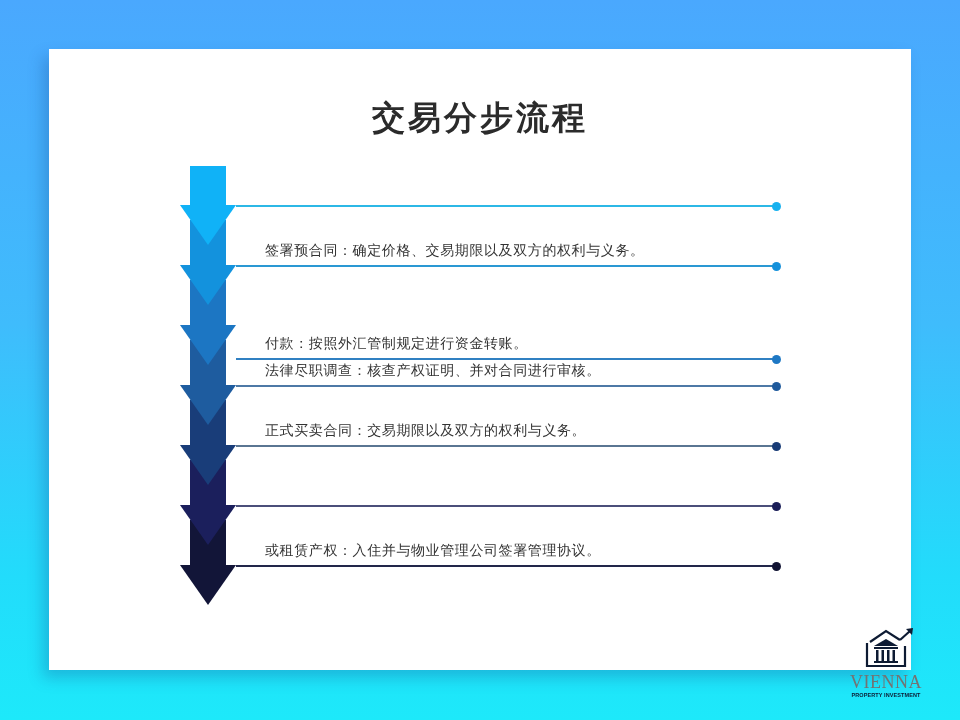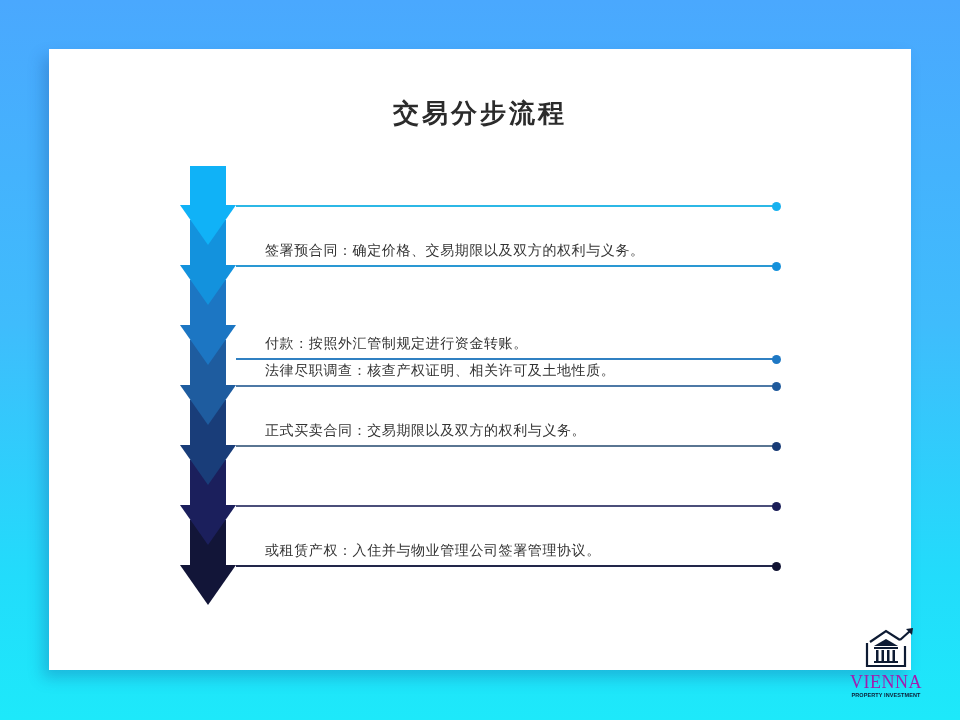--- a/index.html
+++ b/index.html
@@ -8,21 +8,21 @@
       background: linear-gradient(180deg, #4aa8fe 0%, #3fbcfc 45%, #22dcfb 80%, #1de9fa 100%);
       font-family: "DejaVu Sans", "Liberation Sans", sans-serif;
     }
     .card {
       position: absolute; left: 49px; top: 49px; width: 862px; height: 621px;
       background: #ffffff;
       box-shadow: -6px 8px 14px rgba(20, 70, 140, 0.28);
     }
     .title {
       position: absolute; left: 0; top: 96px; width: 960px; text-align: center;
-      font-size: 26px; font-weight: bold; color: #2b2b2b; letter-spacing: 3px;
+      font-size: 33px; font-weight: bold; color: #2b2b2b; letter-spacing: 3px;
     }
     .arrow {
       position: absolute; left: 180px; width: 56px;
     }
     .arrow .shaft { position: absolute; left: 10px; width: 36px; }
     .arrow .head {
       position: absolute; left: 0; width: 0; height: 0;
       border-left: 28px solid transparent; border-right: 28px solid transparent;
     }
     .step-row { position: absolute; left: 236px; width: 540px; height: 24px; }
@@ -32,21 +32,21 @@
     }
     .step-line { position: absolute; left: 0; top: 0; width: 540px; height: 1.6px; }
     .step-dot {
       position: absolute; left: 536px; top: -3.5px; width: 9px; height: 9px; border-radius: 50%;
     }
     .logo {
       position: absolute; left: 842px; top: 626px; width: 88px; height: 76px;
     }
     .logo-text {
       position: absolute; left: 0; top: 46px; width: 88px; text-align: center;
-      font-family: "Liberation Serif", "DejaVu Serif", serif; font-size: 18px; color: #a21caf;
+      font-family: "Liberation Serif", "DejaVu Serif", serif; font-size: 18px; color: #737373;
       letter-spacing: 0.5px;
     }
     .logo-sub {
       position: absolute; left: 0; top: 66px; width: 88px; text-align: center;
       font-family: "Liberation Sans", sans-serif; font-size: 5.5px; color: #0d1b33;
       font-weight: bold; letter-spacing: 0.1px;
     }
   </style>
 </head>
 <body>
@@ -95,21 +95,21 @@
       <div class="step-text">签署预合同：确定价格、交易期限以及双方的权利与义务。</div>
       <div class="step-line" style="background: rgb(42, 152, 211);"></div>
       <div class="step-dot" style="background: rgb(21, 145, 219);"></div>
     </div>
     <div class="step-row" style="top: 325px; margin-top: 33px;">
       <div class="step-text">付款：按照外汇管制规定进行资金转账。</div>
       <div class="step-line" style="background: rgb(48, 128, 194);"></div>
       <div class="step-dot" style="background: rgb(30, 120, 196);"></div>
     </div>
     <div class="step-row" style="top: 385px;">
-      <div class="step-text">法律尽职调查：核查产权证明、相关许可及土地性质。</div>
+      <div class="step-text">法律尽职调查：核查产权证明、并对合同进行审核。</div>
       <div class="step-line" style="background: rgb(77, 121, 166);"></div>
       <div class="step-dot" style="background: rgb(31, 90, 156);"></div>
     </div>
     <div class="step-row" style="top: 445px;">
       <div class="step-text">正式买卖合同：交易期限以及双方的权利与义务。</div>
       <div class="step-line" style="background: rgb(90, 117, 146);"></div>
       <div class="step-dot" style="background: rgb(24, 59, 118);"></div>
     </div>
     <div class="step-row" style="top: 505px;">
       <div class="step-line" style="background: rgb(75, 79, 122);"></div>

